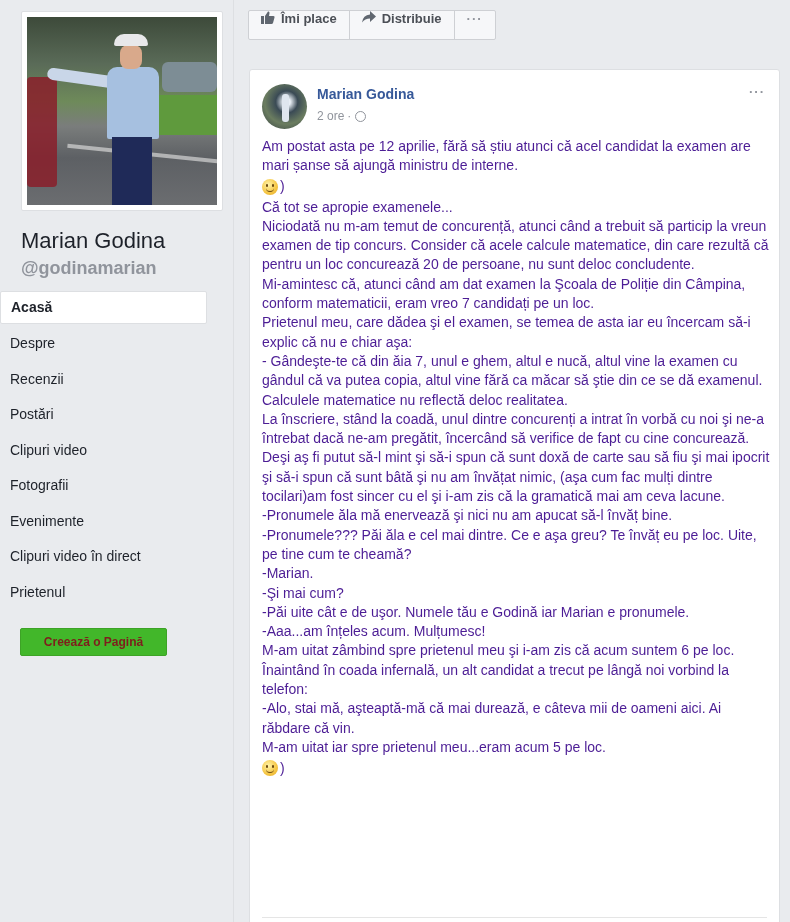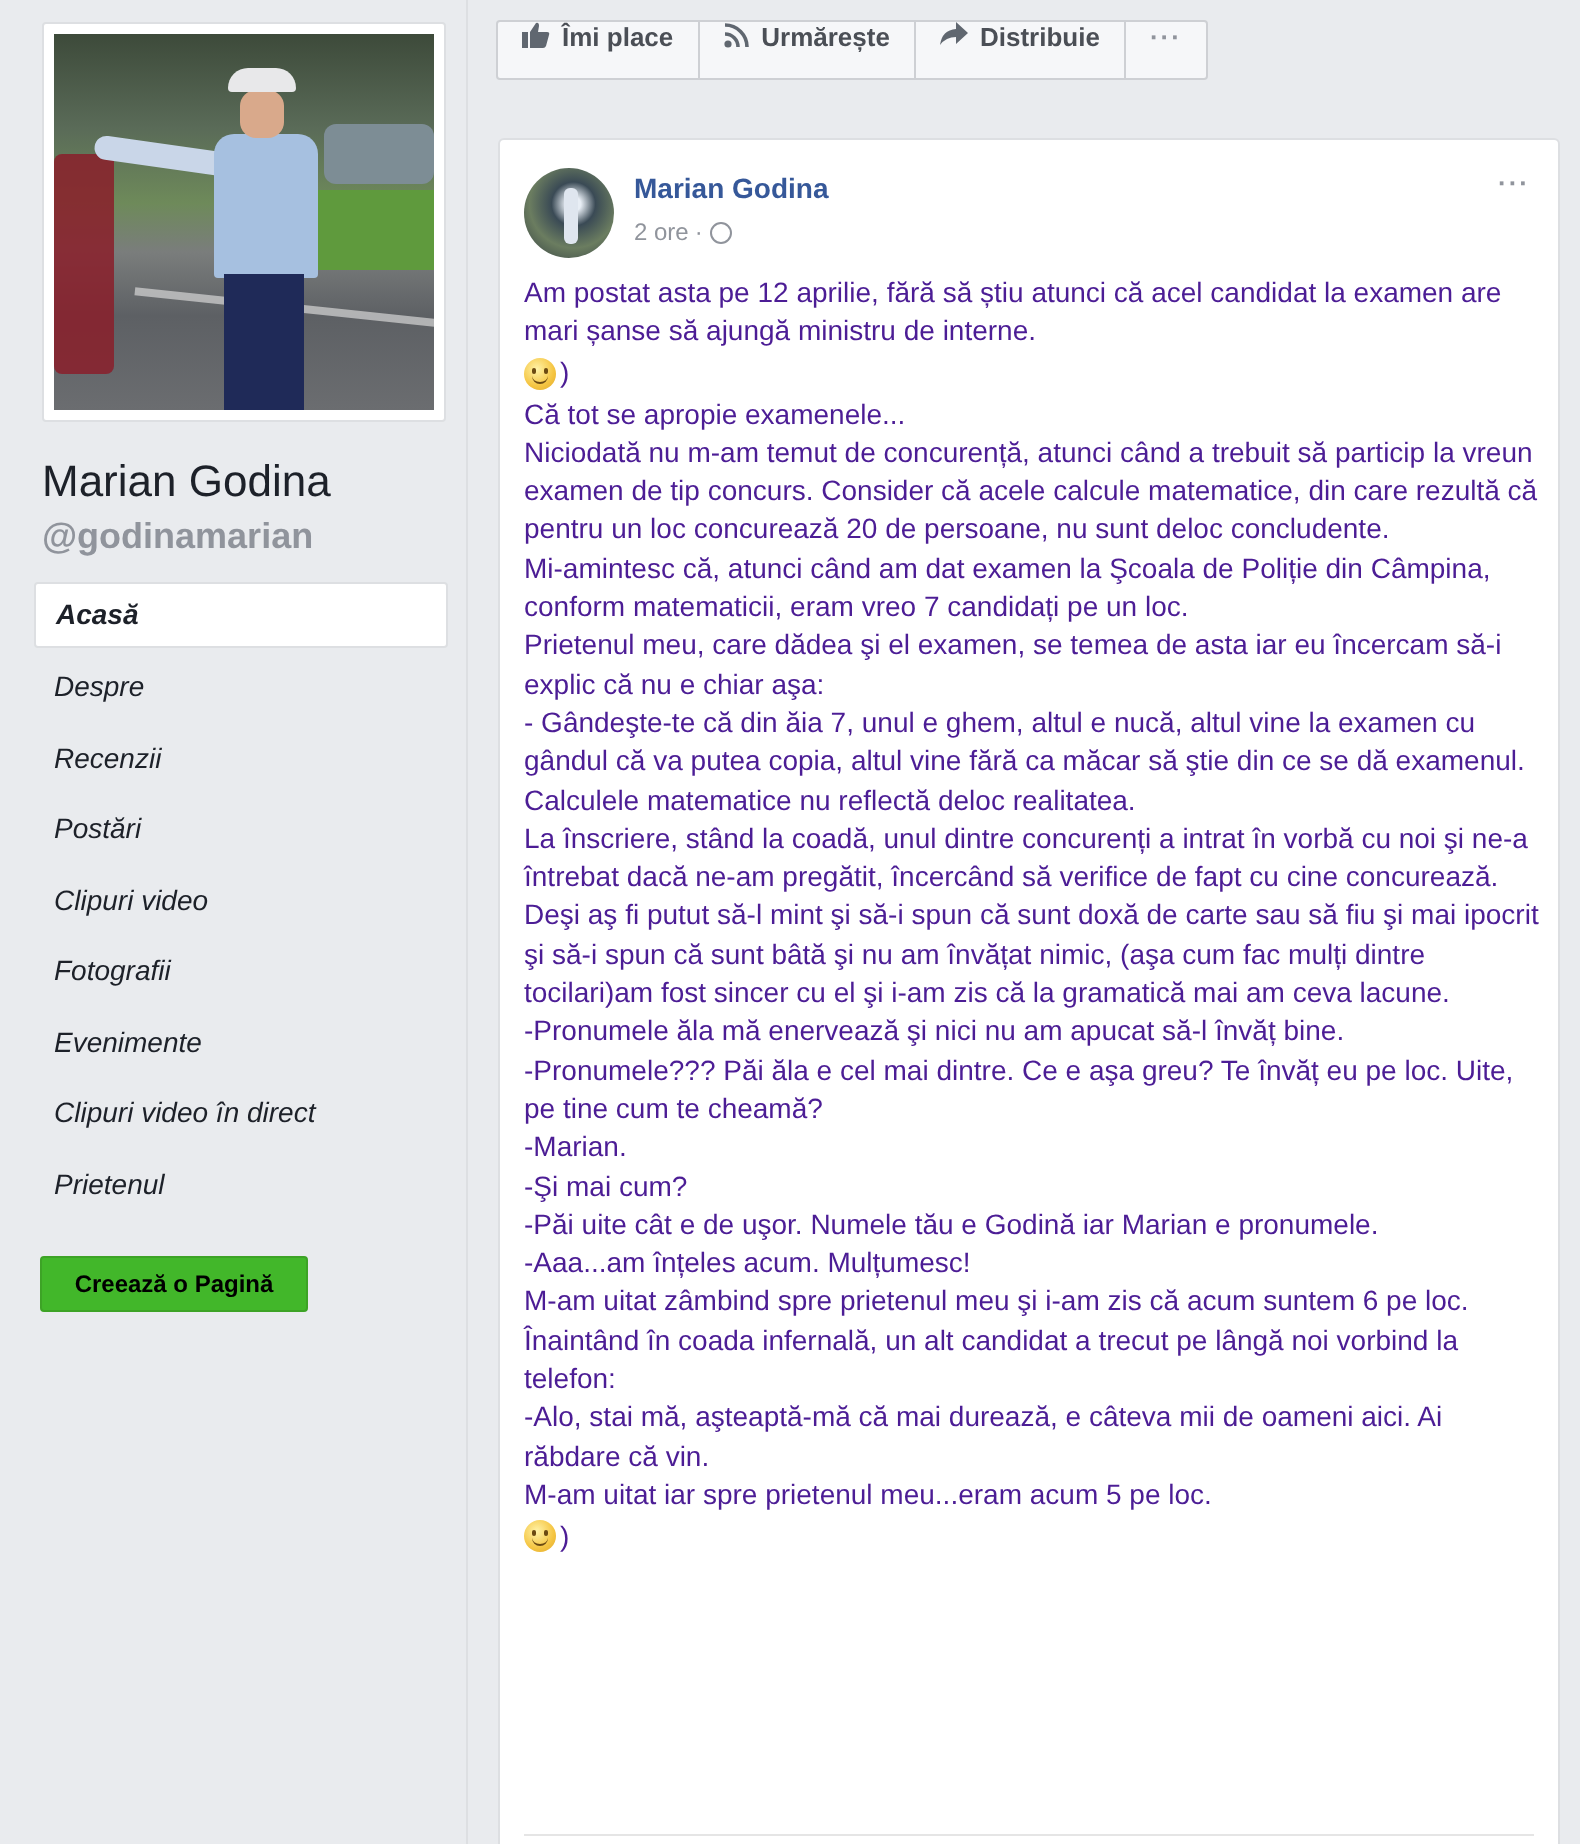--- a/index.html
+++ b/index.html
@@ -36,33 +36,33 @@
     .photo .road-line { position: absolute; left: 40px; top: 135px; width: 160px; height: 4px; background: #d5d5d5; transform: rotate(6deg); opacity: .7; }
 
     .page-name {
       position: absolute; left: 21px; top: 228px;
       font-size: 22px; color: #1d2129; font-weight: normal;
     }
     .page-handle {
       position: absolute; left: 21px; top: 258px;
       font-size: 18px; color: #90949c; font-weight: bold;
     }
-    .nav { position: absolute; left: 17px; top: 291px; width: 207px; font-style: italic; }
+    .nav { position: absolute; left: 0; top: 291px; width: 207px; }
     .nav-item {
       display: block; height: 35.5px; line-height: 35px;
       padding-left: 10px; font-size: 14px; color: #1d2129;
       border-radius: 2px; cursor: pointer;
     }
     .nav-item.active {
       background: #fff; font-weight: bold; border: 1px solid #dddfe2;
       height: 33px; line-height: 31px; margin-bottom: 2px;
     }
     .create-page-btn {
-      position: absolute; left: 20px; top: 628px; width: 134px; height: 28px;
-      background: #42b72a; color: #000000; font-weight: bold; font-size: 12px;
+      position: absolute; left: 20px; top: 628px; width: 147px; height: 28px;
+      background: #42b72a; color: #7f1d1d; font-weight: bold; font-size: 12px;
       border: 1px solid #3da326; border-radius: 2px;
       display: flex; align-items: center; justify-content: center; cursor: pointer;
     }
 
     
     .actionbar {
       position: absolute; left: 248px; top: 10px; height: 30px;
       display: flex; background: #f6f7f9; border: 1px solid #ced0d4; border-radius: 2px;
     }
     .action-btn {
@@ -161,30 +161,20 @@
 
 <div class="actionbar">
   <div class="action-btn">
     <span class="ic">
       <svg width="14" height="13" viewBox="0 0 14 13">
           <rect x="0" y="5" width="3" height="8" fill="#606770"></rect>
           <path d="M4 5 L7 0.5 Q8.5 0 8.5 2 L8 5 L12.5 5 Q14 5 13.5 6.5 L12 12 Q11.6 13 10.5 13 L4 13 Z" fill="#606770"></path>
         </svg>
     </span>
     <span>Îmi place</span>
-  </div>
-  <div class="action-btn">
-    <span class="ic">
-      <svg width="13" height="13" viewBox="0 0 13 13">
-          <circle cx="2" cy="11" r="1.8" fill="#606770"></circle>
-          <path d="M0.5 6 A6.5 6.5 0 0 1 7 12.5" stroke="#606770" stroke-width="1.8" fill="none"></path>
-          <path d="M0.5 1.5 A11 11 0 0 1 11.5 12.5" stroke="#606770" stroke-width="1.8" fill="none"></path>
-        </svg>
-    </span>
-    <span>Urmărește</span>
   </div>
   <div class="action-btn">
     <span class="ic">
       <svg width="14" height="12" viewBox="0 0 14 12">
           <path d="M8 0 L14 5.5 L8 11 L8 7.5 Q3 7.5 0 11.5 Q1 4 8 3.5 Z" fill="#606770"></path>
         </svg>
     </span>
     <span>Distribuie</span>
   </div>
   <div class="action-btn more">

